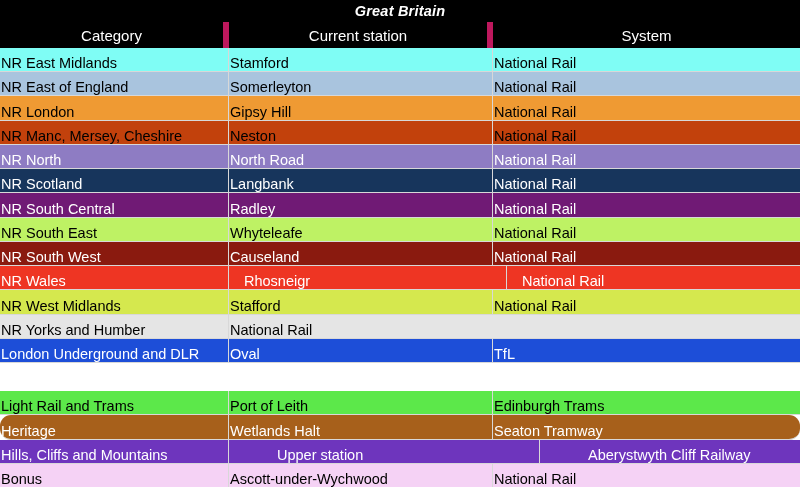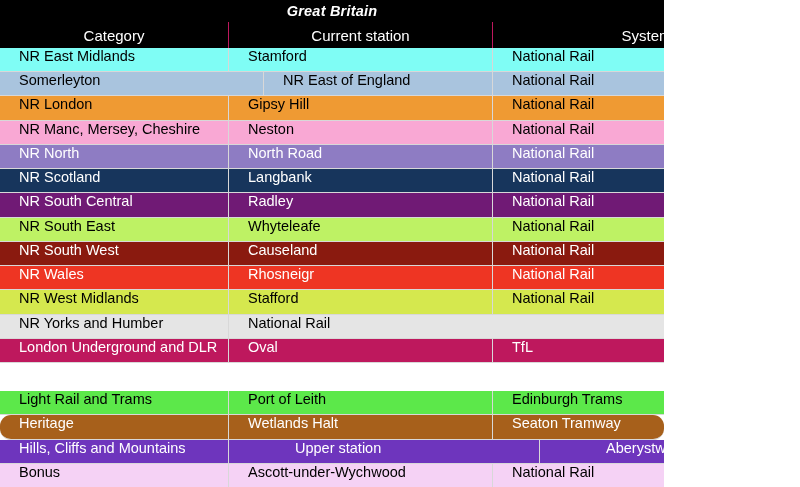--- a/index.html
+++ b/index.html
@@ -10,21 +10,21 @@
   }
   body {
     width: 800px;
     height: 487px;
     overflow: hidden;
     font-family: "Liberation Sans", sans-serif;
     -webkit-font-smoothing: antialiased;
   }
 
   .sheet {
-    width: 664px;
+    width: 800px;
     height: 487px;
     display: flex;
     flex-direction: column;
     background: #ffffff;
   }
 
   
   .title-bar {
     height: 22px;
     background: #000000;
@@ -47,21 +47,21 @@
     display: flex;
     flex: 0 0 auto;
     align-items: stretch;
   }
   .head-cell {
     display: flex;
     align-items: center;
     justify-content: center;
     font-size: 15px;
     box-sizing: border-box;
-    border-right: 1px solid #be185d;
+    border-right: 6px solid #be185d;
     overflow: hidden;
     white-space: nowrap;
   }
   .head-cell:last-child { border-right: none; }
 
   
   .rows {
     flex: 1 1 auto;
     display: flex;
     flex-direction: column;
@@ -71,23 +71,23 @@
     display: flex;
     align-items: stretch;
     min-height: 0;
     border-bottom: 1px solid #d8d8d8;
     box-sizing: border-box;
   }
   .row:last-child { border-bottom: none; }
 
   .cell {
     display: flex;
-    align-items: flex-start;
+    align-items: flex-end;
     box-sizing: border-box;
-    padding-left: 19px;
+    padding-left: 1px;
     font-size: 14.5px;
     white-space: nowrap;
     overflow: hidden;
     border-right: 1px solid #d8d8d8;
   }
   .cell:last-child { border-right: none; }
 
   
   .c1 { width: 229px; flex: 0 0 229px; }
   .c2 { width: 264px; flex: 0 0 264px; }
@@ -120,42 +120,42 @@
           <span>NR East Midlands</span>
         </div>
         <div class="cell c2">
           <span>Stamford</span>
         </div>
         <div class="cell c3">
           <span>National Rail</span>
         </div>
       </div>
       <div class="row" style="background: rgb(169, 196, 222); color: rgb(0, 0, 0);">
+        <div class="cell c1">
+          <span>NR East of England</span>
+        </div>
         <div class="cell c2">
           <span>Somerleyton</span>
         </div>
-        <div class="cell c1">
-          <span>NR East of England</span>
-        </div>
         <div class="cell c3">
           <span>National Rail</span>
         </div>
       </div>
       <div class="row" style="background: rgb(239, 154, 51); color: rgb(0, 0, 0);">
         <div class="cell c1">
           <span>NR London</span>
         </div>
         <div class="cell c2">
           <span>Gipsy Hill</span>
         </div>
         <div class="cell c3">
           <span>National Rail</span>
         </div>
       </div>
-      <div class="row" style="background: #f9a8d4; color: rgb(0, 0, 0);">
+      <div class="row" style="background: #c2410c; color: rgb(0, 0, 0);">
         <div class="cell c1">
           <span>NR Manc, Mersey, Cheshire</span>
         </div>
         <div class="cell c2">
           <span>Neston</span>
         </div>
         <div class="cell c3">
           <span>National Rail</span>
         </div>
       </div>
@@ -207,21 +207,21 @@
         <div class="cell c1">
           <span>NR South West</span>
         </div>
         <div class="cell c2">
           <span>Causeland</span>
         </div>
         <div class="cell c3">
           <span>National Rail</span>
         </div>
       </div>
-      <div class="row" style="background: rgb(238, 53, 35); color: rgb(255, 255, 255);">
+      <div class="row" style="background: rgb(238, 53, 35); color: rgb(255, 255, 255); gap: 14px;">
         <div class="cell c1">
           <span>NR Wales</span>
         </div>
         <div class="cell c2">
           <span>Rhosneigr</span>
         </div>
         <div class="cell c3">
           <span>National Rail</span>
         </div>
       </div>
@@ -237,21 +237,21 @@
         </div>
       </div>
       <div class="row" style="background: #e5e5e5; color: rgb(0, 0, 0);">
         <div class="cell c1">
           <span>NR Yorks and Humber</span>
         </div>
         <div class="cell c3">
           <span>National Rail</span>
         </div>
       </div>
-      <div class="row" style="background: #be185d; color: rgb(255, 255, 255);">
+      <div class="row" style="background: #1d4ed8; color: rgb(255, 255, 255);">
         <div class="cell c1">
           <span>London Underground and DLR</span>
         </div>
         <div class="cell c2">
           <span>Oval</span>
         </div>
         <div class="cell c3">
           <span>TfL</span>
         </div>
       </div>

